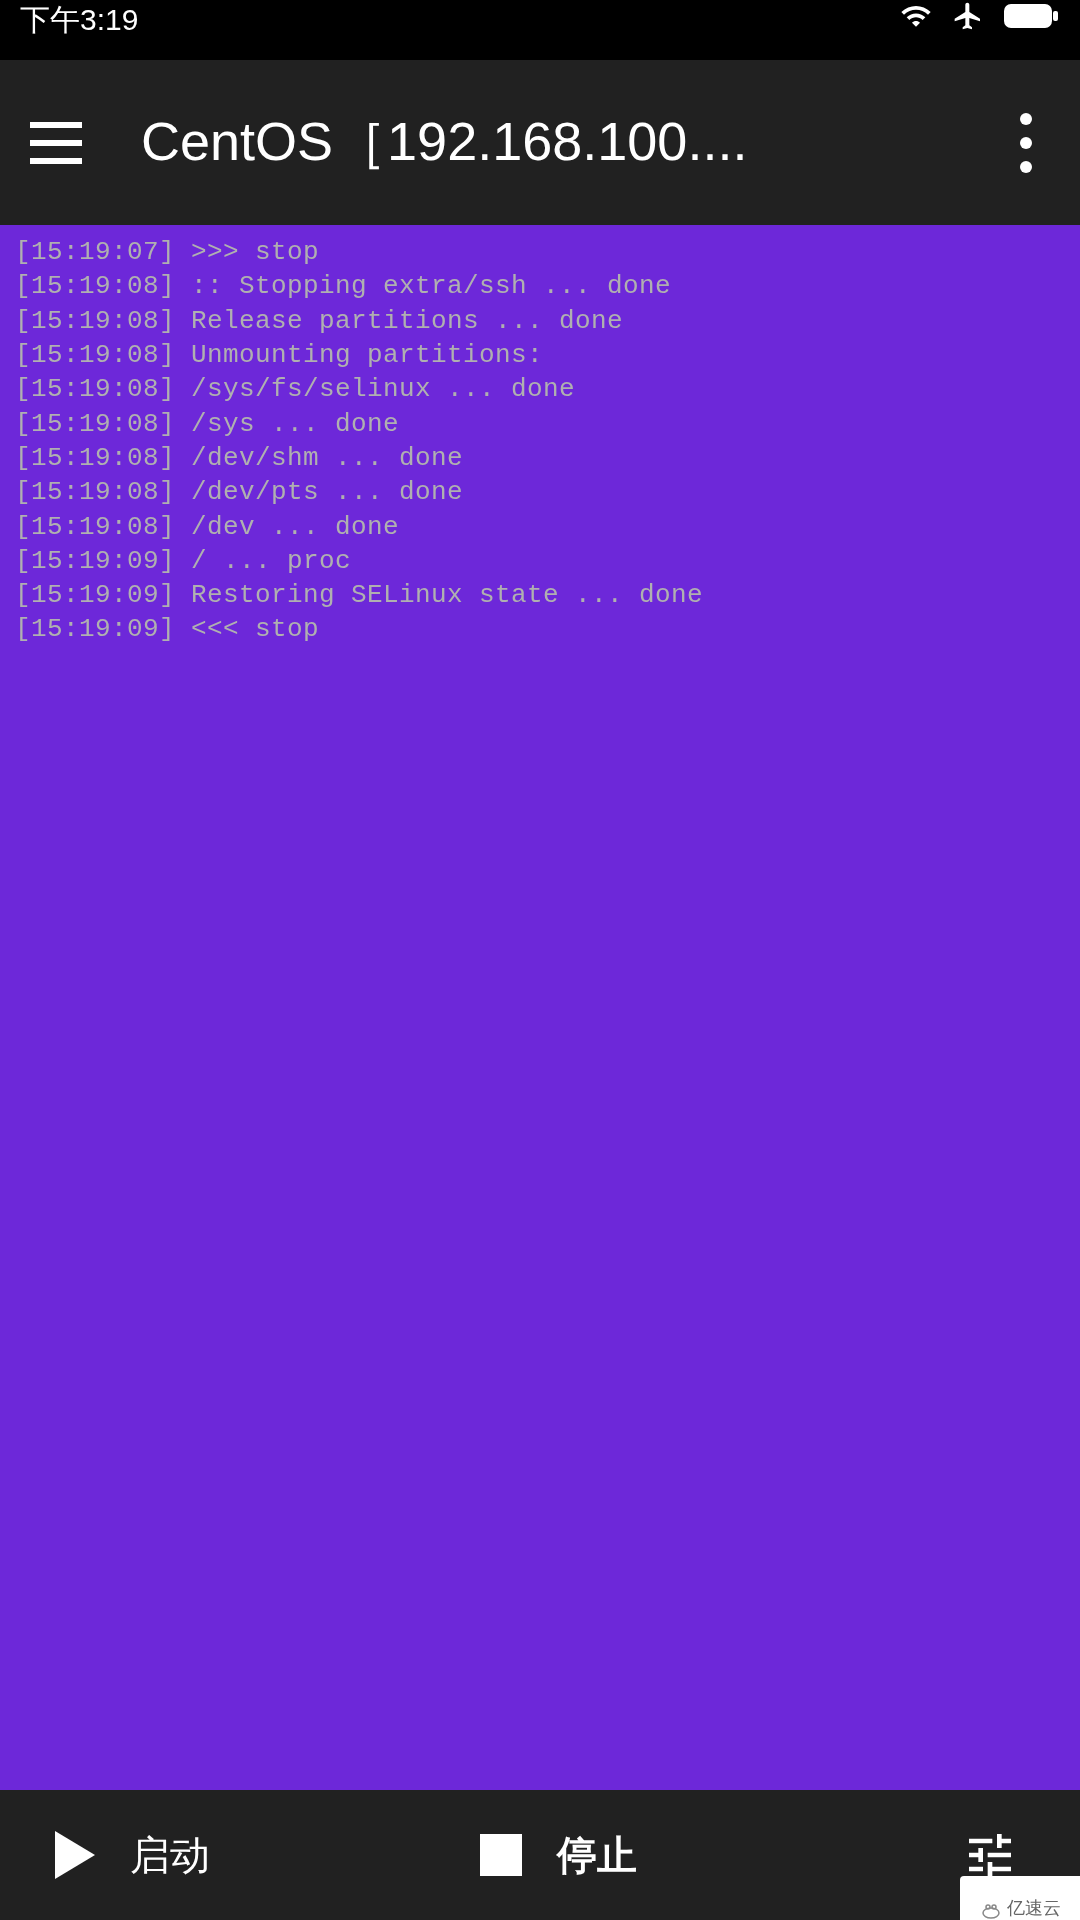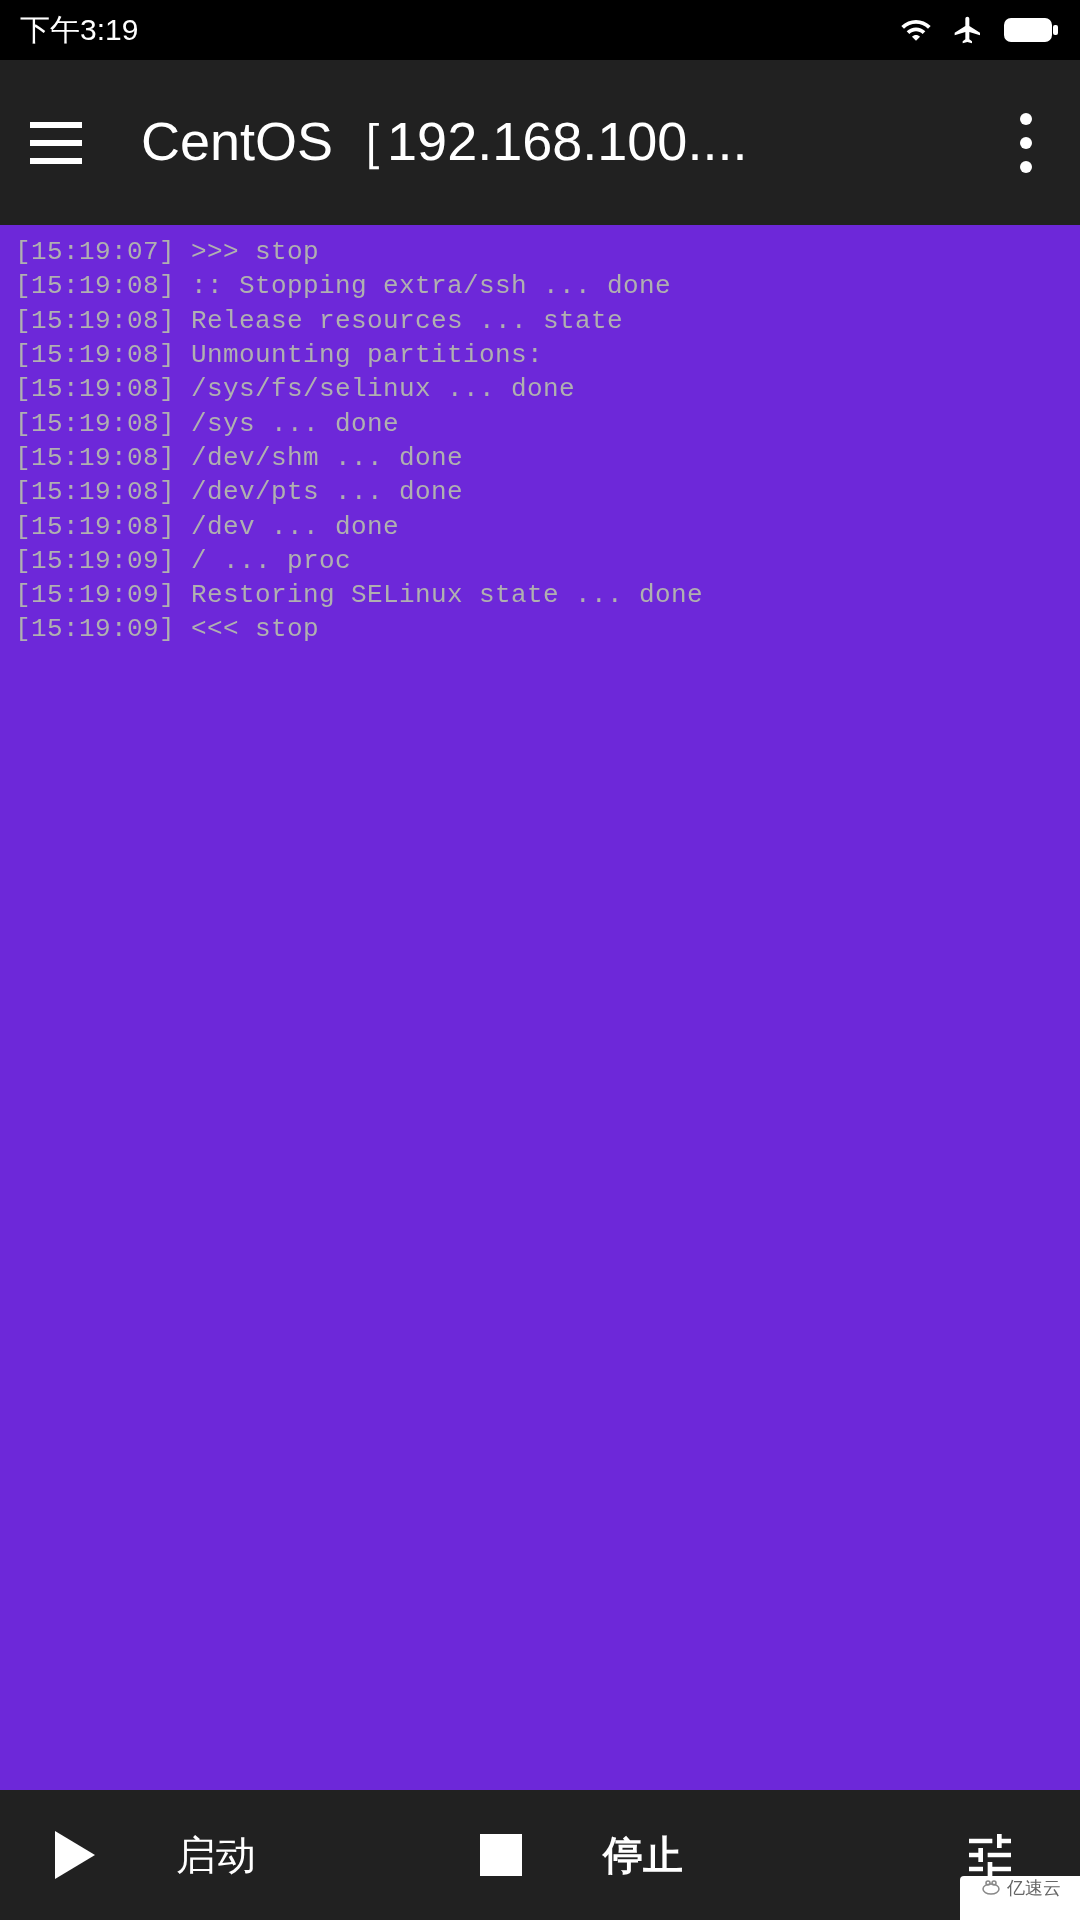--- a/index.html
+++ b/index.html
@@ -13,21 +13,21 @@
       background: #000000;
       font-family: sans-serif;
       overflow: hidden;
       display: flex;
       flex-direction: column;
     }
     .status-bar {
       height: 60px;
       background: #000000;
       display: flex;
-      align-items: center;
+      align-items: flex-start;
       justify-content: space-between;
       padding: 0 20px;
       color: #ffffff;
       font-size: 30px;
     }
     .status-left {
       font-weight: 400;
     }
     .status-right {
       display: flex;
@@ -130,21 +130,20 @@
       flex: 1;
       font-weight: bold;
     }
     .settings-button {
       width: 120px;
       justify-content: center;
     }
     .button-label {
       font-size: 40px;
       color: #ffffff;
-      margin-left: 46px;
     }
     .play-icon {
       width: 0;
       height: 0;
       border-left: 40px solid #ffffff;
       border-top: 24px solid transparent;
       border-bottom: 24px solid transparent;
       margin-left: 25px;
     }
     .stop-icon {
@@ -158,21 +157,21 @@
       position: relative;
     }
     .watermark {
       position: absolute;
       bottom: 0;
       right: 0;
       width: 120px;
       height: 44px;
       background: #ffffff;
       display: flex;
-      align-items: flex-start;
+      align-items: flex-end;
       justify-content: center;
       font-size: 18px;
       color: #666;
       border-radius: 4px 0 0 0;
     }
   </style>
 </head>
 <body>
 
 <div class="status-bar">
@@ -201,21 +200,21 @@
   <div class="overflow-menu">
     <div class="overflow-dot"></div>
     <div class="overflow-dot"></div>
     <div class="overflow-dot"></div>
   </div>
 </div>
 
 <div class="terminal-area">
   <div class="terminal-line">[15:19:07] &gt;&gt;&gt; stop</div>
   <div class="terminal-line">[15:19:08] :: Stopping extra/ssh ... done</div>
-  <div class="terminal-line">[15:19:08] Release resources ... state</div>
+  <div class="terminal-line">[15:19:08] Release partitions ... done</div>
   <div class="terminal-line">[15:19:08] Unmounting partitions:</div>
   <div class="terminal-line">[15:19:08] /sys/fs/selinux ... done</div>
   <div class="terminal-line">[15:19:08] /sys ... done</div>
   <div class="terminal-line">[15:19:08] /dev/shm ... done</div>
   <div class="terminal-line">[15:19:08] /dev/pts ... done</div>
   <div class="terminal-line">[15:19:08] /dev ... done</div>
   <div class="terminal-line">[15:19:09] / ... proc</div>
   <div class="terminal-line">[15:19:09] Restoring SELinux state ... done</div>
   <div class="terminal-line">[15:19:09] &lt;&lt;&lt; stop</div>
 </div>

